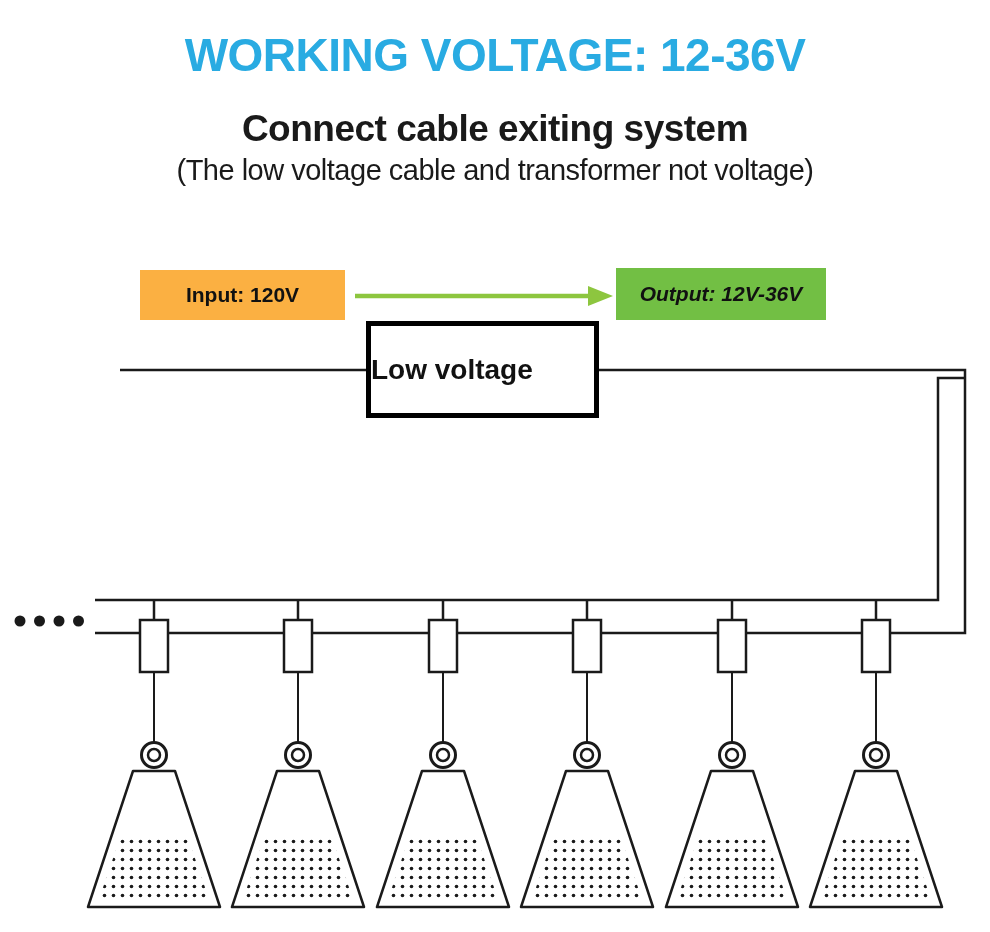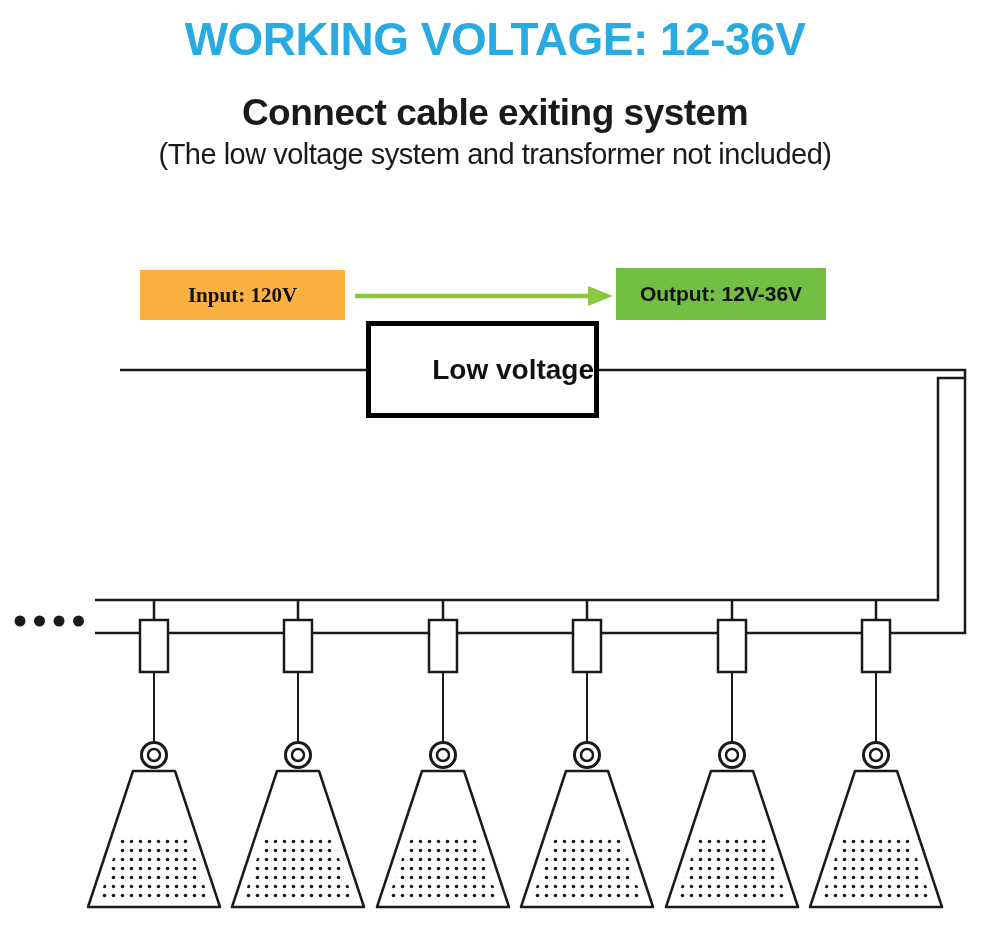--- a/index.html
+++ b/index.html
@@ -4,53 +4,53 @@
 <style>
   :root{
     --title:#29abe2; --input_bg:#fbb042; --output_bg:#72bf44;
     --arrow:#8dc63f; --wire:#1a1a1a; --text:#1a1a1a;
   }
   html,body{margin:0;padding:0;background:#fff;}
   .page{
     position:relative;width:990px;height:932px;background:#fff;overflow:hidden;
     font-family:"Liberation Sans",sans-serif;color:var(--text);
   }
-  .heading{position:absolute;left:0;right:0;text-align:center;margin:0;letter-spacing:-0.5px;}
+  .heading{position:absolute;left:0;right:0;text-align:center;margin:16px;letter-spacing:-0.5px;}
   .main-title{top:12px;font-size:46px;font-weight:700;color:var(--title);}
   .subtitle{top:92px;font-size:37px;font-weight:700;color:var(--text);}
   .note{top:138px;font-size:29px;font-weight:500;color:var(--text);}
   .diagram-svg{position:absolute;left:0;top:0;z-index:1;}
   .wire{stroke:var(--wire);stroke-width:2.5;fill:none;}
   .wire-thin{stroke:var(--wire);stroke-width:2;fill:none;}
   .ring-outer{stroke:var(--wire);stroke-width:3;fill:none;}
   .ring-inner{stroke:var(--wire);stroke-width:2.5;fill:none;}
   .cone{fill:#fff;stroke:var(--wire);stroke-width:2.5;stroke-linejoin:round;}
   .connector{fill:#fff;stroke:var(--wire);stroke-width:2.5;}
   .dot{fill:var(--wire);}
   .label-box{
     position:absolute;z-index:2;display:flex;align-items:center;justify-content:center;
     font-size:21px;font-weight:700;color:#111;
   }
-  .input-box{left:140px;top:270px;width:205px;height:50px;background:var(--input_bg);font-family:Liberation Serif, serif;}
-  .output-box{left:616px;top:268px;width:210px;height:52px;background:var(--output_bg);}
+  .input-box{left:140px;top:270px;width:205px;height:50px;background:var(--input_bg);}
+  .output-box{left:616px;top:268px;width:210px;height:52px;background:var(--output_bg);font-style:italic;}
   .transformer-box{
     position:absolute;z-index:3;left:366px;top:321px;width:233px;height:97px;
     background:#fff;border:5px solid #000;box-sizing:border-box;
-    display:flex;flex-direction:column;align-items:flex-end;justify-content:center;
+    display:flex;flex-direction:column;align-items:flex-start;justify-content:center;
     font-size:28px;font-weight:600;line-height:1.12;color:#111;
   }
 </style>
 </head>
 <body>
 
 <div class="page">
 
   <h1 class="heading main-title">WORKING VOLTAGE: 12-36V</h1>
   <h2 class="heading subtitle">Connect cable exiting system</h2>
-  <h3 class="heading note">(The low voltage system and transformer not included)</h3>
+  <h3 class="heading note">(The low voltage cable and transformer not voltage)</h3>
 
   <svg class="diagram-svg" width="990" height="932" viewBox="0 0 990 932" aria-hidden="true">
     <defs>
       <pattern id="dots" width="9" height="9" patternUnits="userSpaceOnUse">
         <circle class="dot" cx="4.5" cy="4.5" r="1.8"></circle>
       </pattern>
       <g id="lamp">
         <line class="wire" x1="0" y1="600" x2="0" y2="622"></line>
         <rect class="connector" x="-14" y="620" width="28" height="52"></rect>
         <line class="wire-thin" x1="0" y1="672" x2="0" y2="743"></line>

